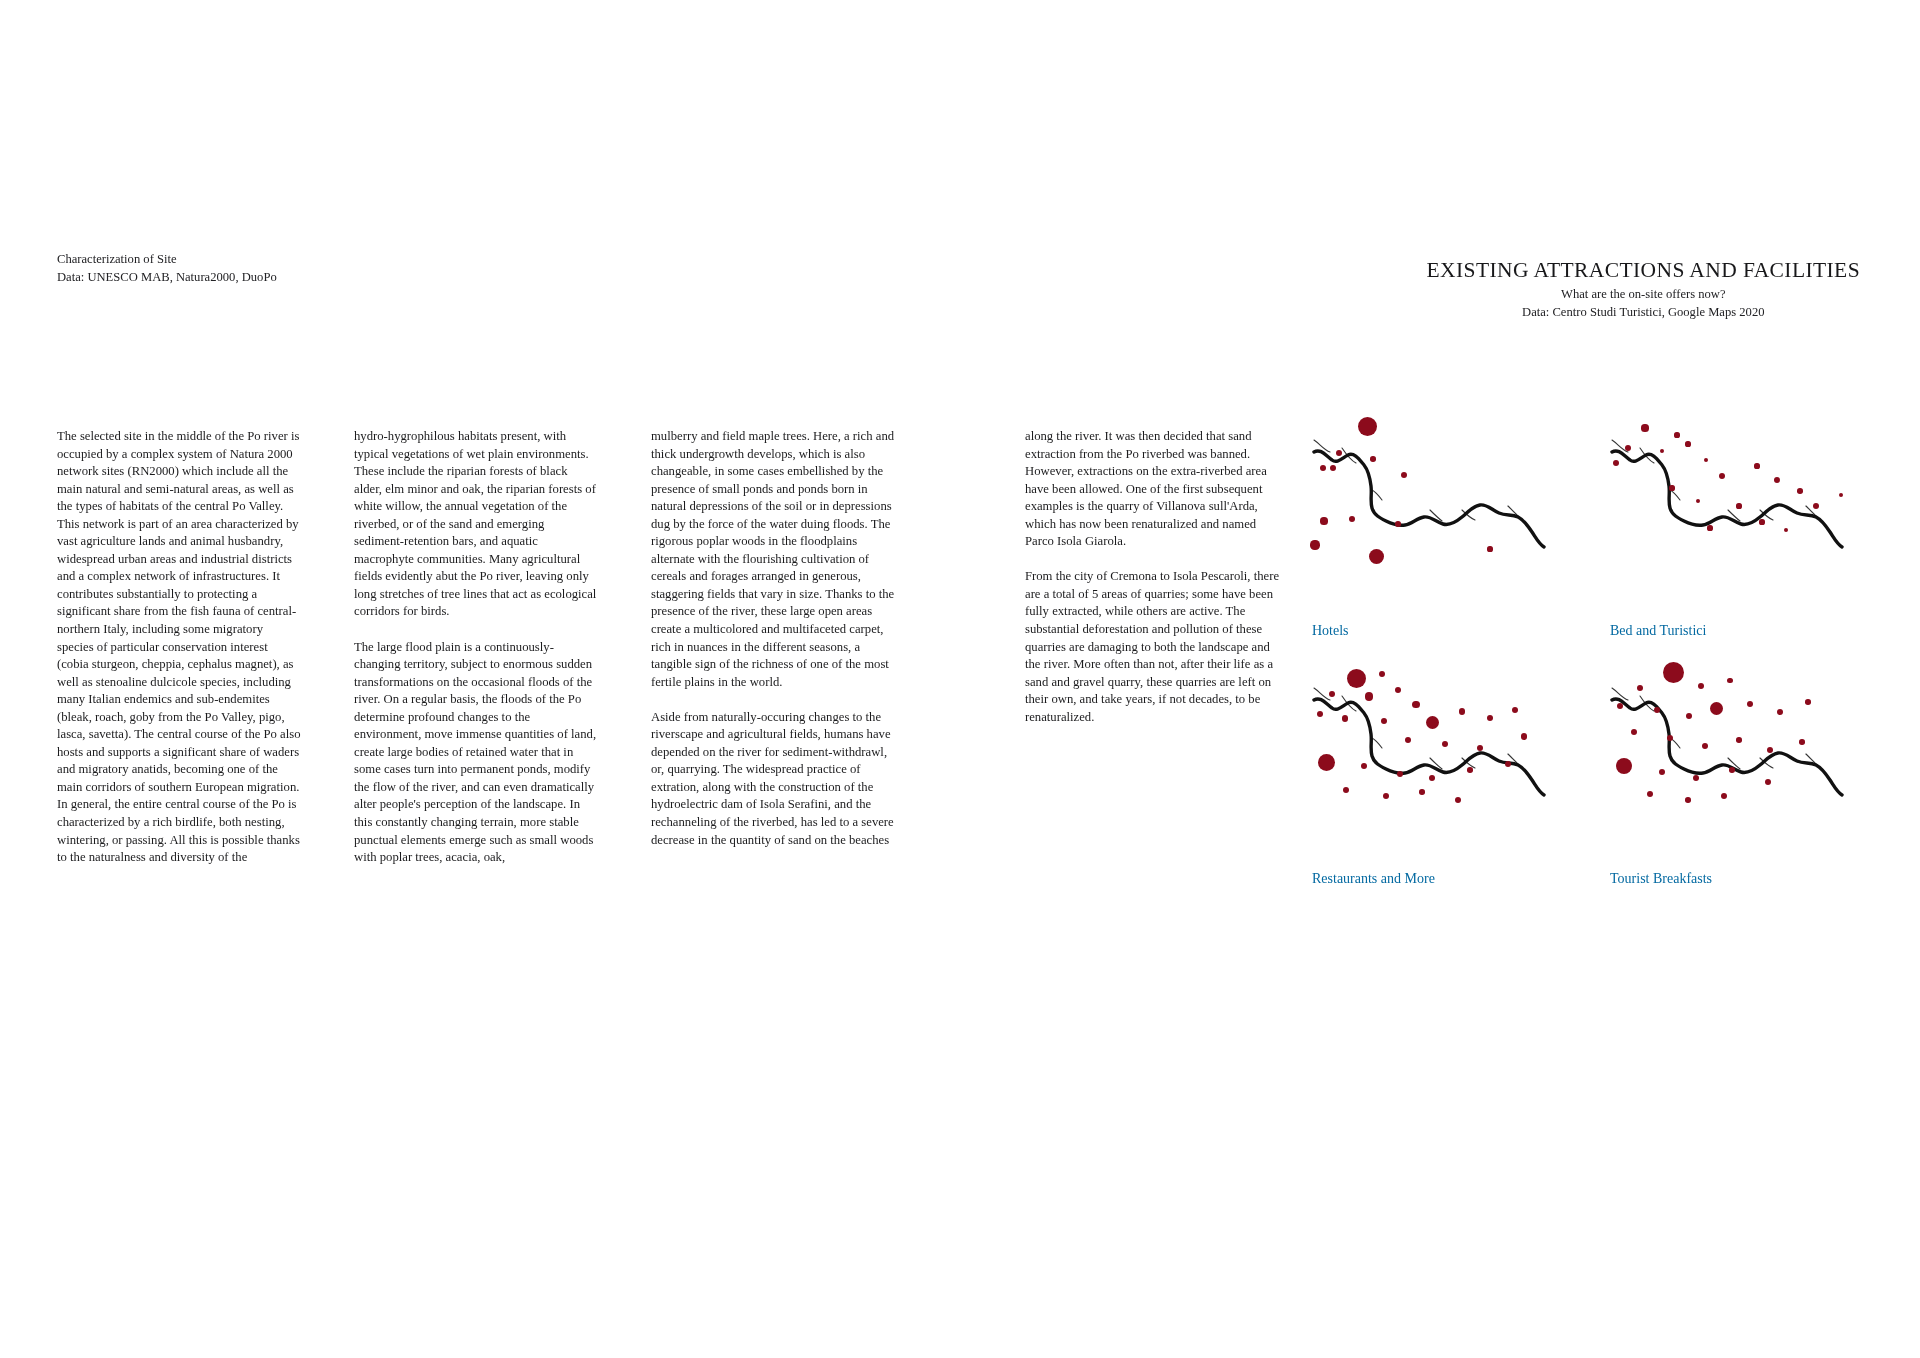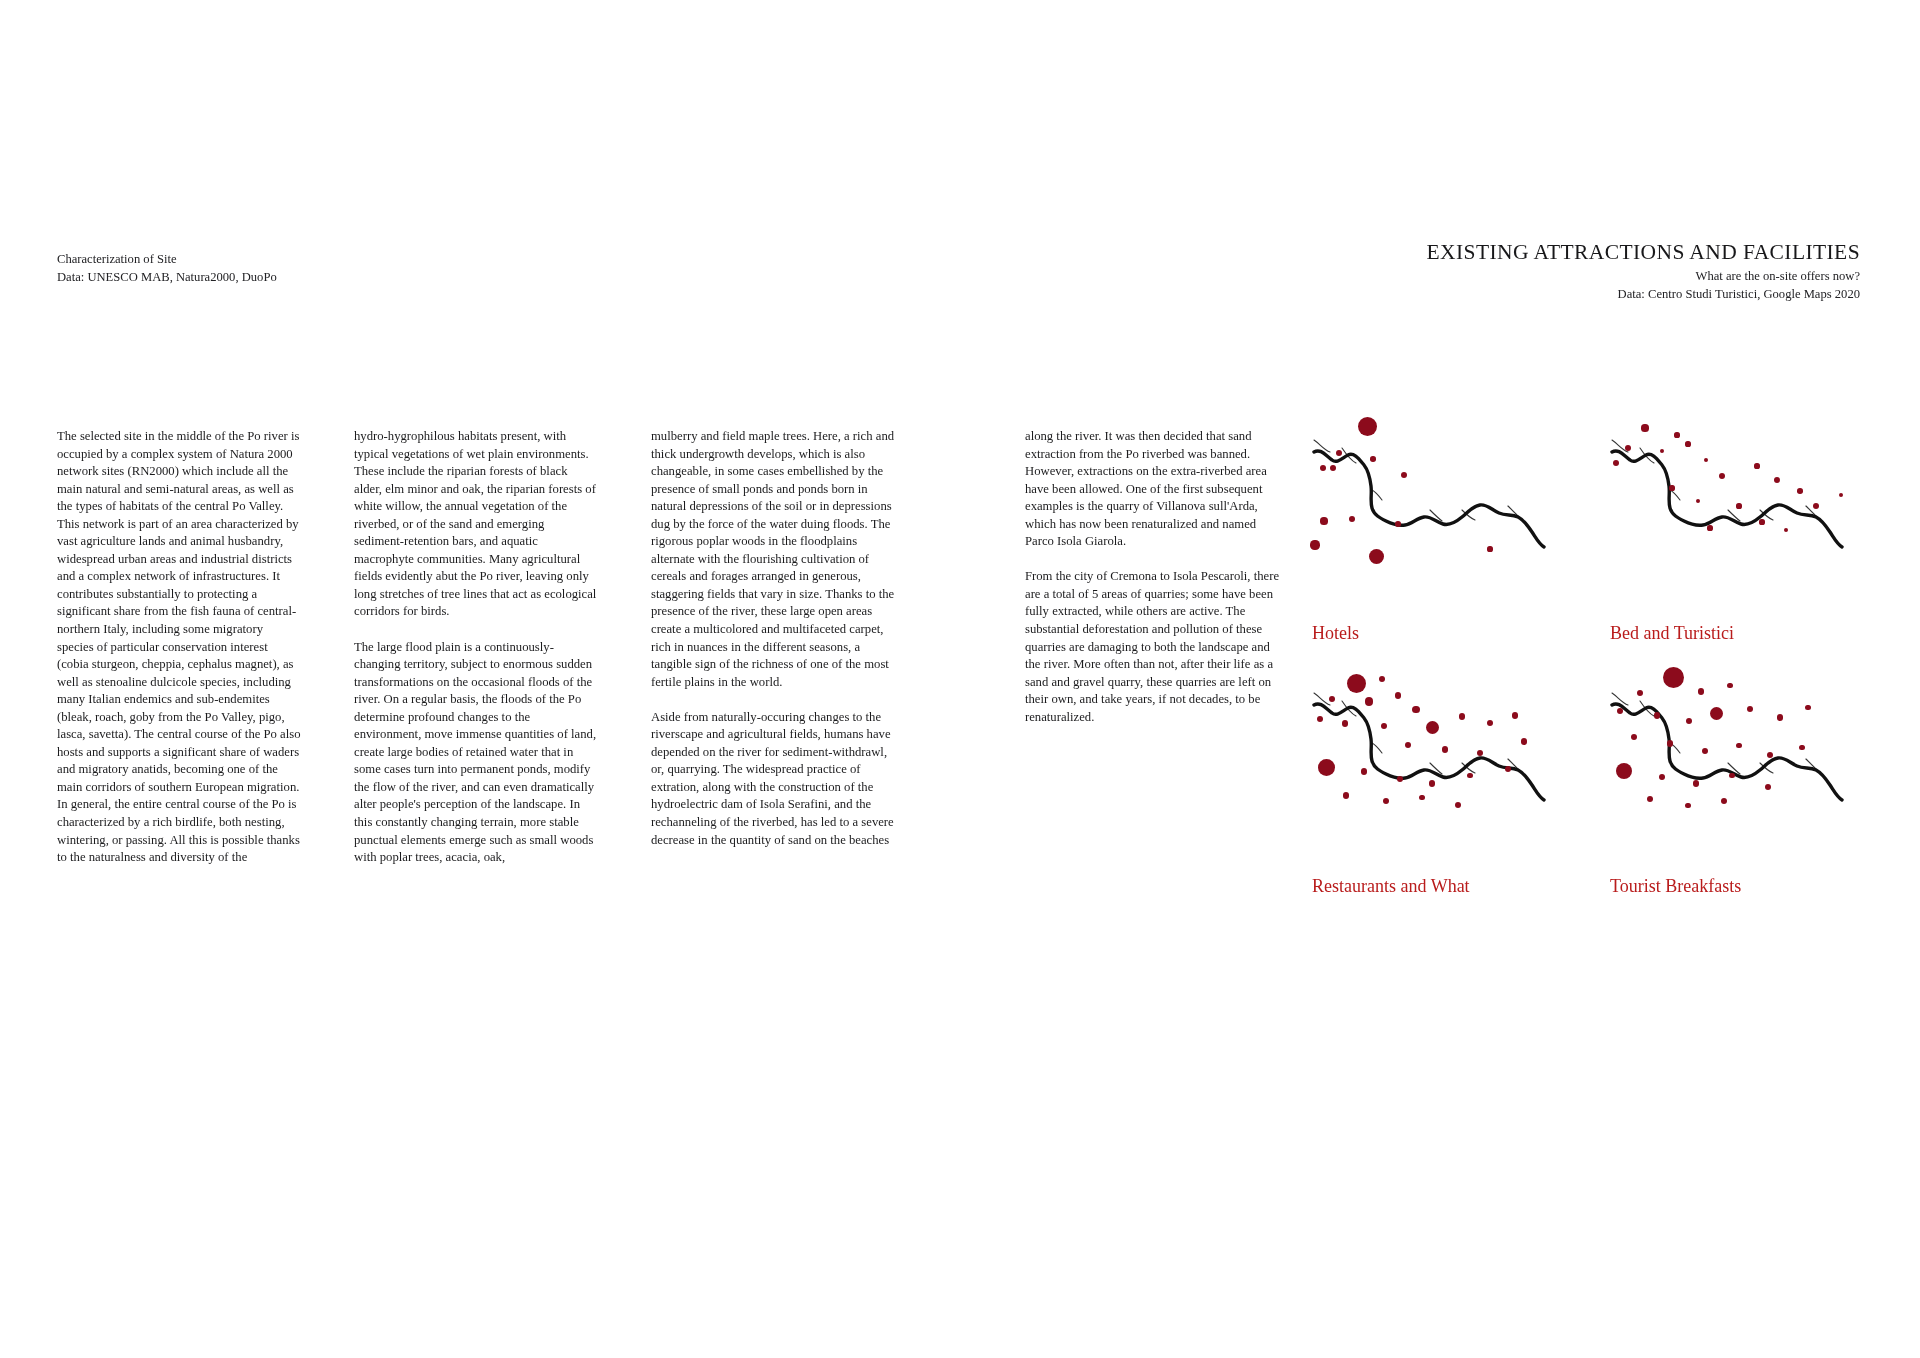--- a/index.html
+++ b/index.html
@@ -20,22 +20,22 @@
   
   .header-left {
     position: absolute;
     left: 57px;
     top: 248px;
     text-align: left;
   }
   .header-right {
     position: absolute;
     right: 60px;
-    top: 240px;
-    text-align: right;
+    top: 258px;
+    text-align: center;
   }
   .panel-title {
     font-size: 21.5px;
     letter-spacing: 0.4px;
     line-height: 1.18;
     font-weight: 400;
     white-space: nowrap;
     color: #18181a;
   }
   .panel-subtitle {
@@ -93,23 +93,23 @@
   }
   .map-figure svg {
     position: absolute;
     left: 0;
     top: 0;
     width: 262px;
     height: 206px;
     display: block;
   }
   .map-caption {
-    font-size: 18px;
+    font-size: 14px;
     line-height: 1.3;
-    color: #b91c1c;
+    color: #0369a1;
     margin-top: -2px;
     white-space: nowrap;
   }
   .dot {
     position: absolute;
     border-radius: 50%;
     background: #8c0b1c;
   }
 </style>
 </head>
@@ -237,21 +237,21 @@
           <span class="dot" style="left: 48.8px; top: 96.8px; width: 6.4px; height: 6.4px; background: rgb(140, 11, 28);"></span>
           <span class="dot" style="left: 85px; top: 105px; width: 6px; height: 6px; background: rgb(140, 11, 28);"></span>
           <span class="dot" style="left: 116.8px; top: 108.8px; width: 6.4px; height: 6.4px; background: rgb(140, 11, 28);"></span>
           <span class="dot" style="left: 155.2px; top: 101.2px; width: 5.6px; height: 5.6px; background: rgb(140, 11, 28);"></span>
           <span class="dot" style="left: 193px; top: 95px; width: 6px; height: 6px; background: rgb(140, 11, 28);"></span>
           <span class="dot" style="left: 30.8px; top: 120.8px; width: 6.4px; height: 6.4px; background: rgb(140, 11, 28);"></span>
           <span class="dot" style="left: 71px; top: 127px; width: 6px; height: 6px; background: rgb(140, 11, 28);"></span>
           <span class="dot" style="left: 107.2px; top: 123.2px; width: 5.6px; height: 5.6px; background: rgb(140, 11, 28);"></span>
           <span class="dot" style="left: 143px; top: 131px; width: 6px; height: 6px; background: rgb(140, 11, 28);"></span>
         </div>
-      <div class="map-caption">Restaurants and What</div>
+      <div class="map-caption">Restaurants and More</div>
     </div>
     <div class="map-cell">
       <div class="map-figure">
           <svg viewBox="0 0 262 206">
             <path d="M 2,34 C 9,30 14,38 20,42 C 25,46 30,40 36,37 C 42,34 47,41 52,47 C 56,52 58,60 59,68 C 60,76 58,83 60,90 C 62,97 68,100 74,103 C 80,106 86,108 93,107 C 100,106 105,100 112,99 C 119,98 124,104 131,106 C 138,108 144,104 150,99 C 156,94 161,88 168,87 C 175,86 180,92 187,95 C 194,98 200,96 206,99 C 212,102 216,108 220,114 C 224,120 227,126 232,129" fill="none" stroke="#111111" stroke-width="3.4" stroke-linecap="round"></path>
             <path d="M 2,22 C 8,26 12,32 18,34" fill="none" stroke="#111111" stroke-width="1.1" stroke-linecap="round" opacity="0.85"></path>
             <path d="M 30,30 C 34,36 38,42 44,45" fill="none" stroke="#111111" stroke-width="1.1" stroke-linecap="round" opacity="0.85"></path>
             <path d="M 60,72 C 64,74 67,78 70,82" fill="none" stroke="#111111" stroke-width="1.1" stroke-linecap="round" opacity="0.85"></path>
             <path d="M 118,92 C 122,96 126,100 130,103" fill="none" stroke="#111111" stroke-width="1.1" stroke-linecap="round" opacity="0.85"></path>
             <path d="M 150,92 C 154,96 158,100 163,102" fill="none" stroke="#111111" stroke-width="1.1" stroke-linecap="round" opacity="0.85"></path>

